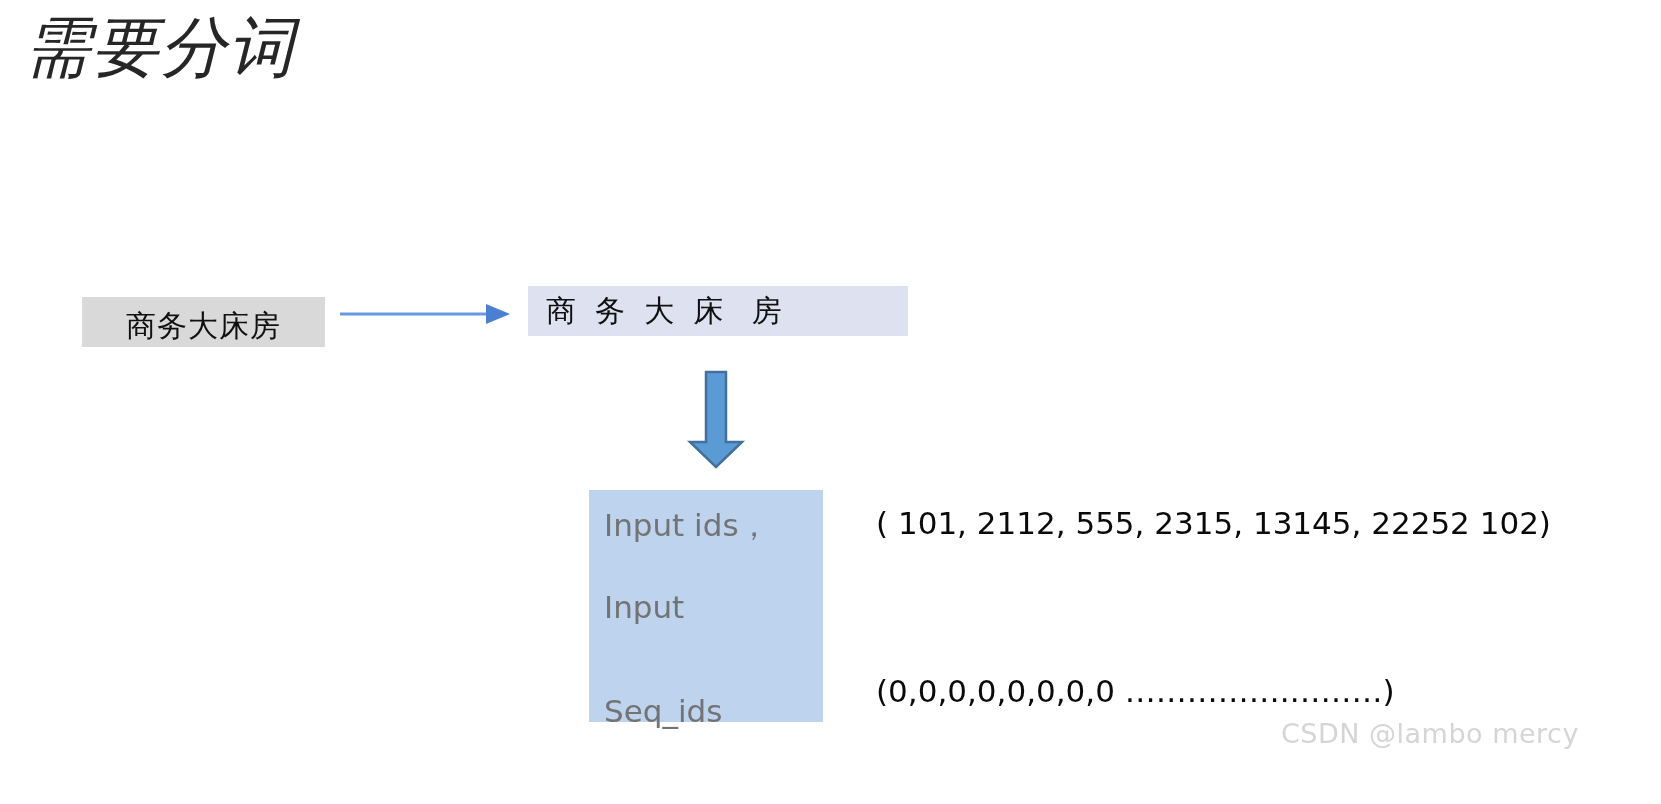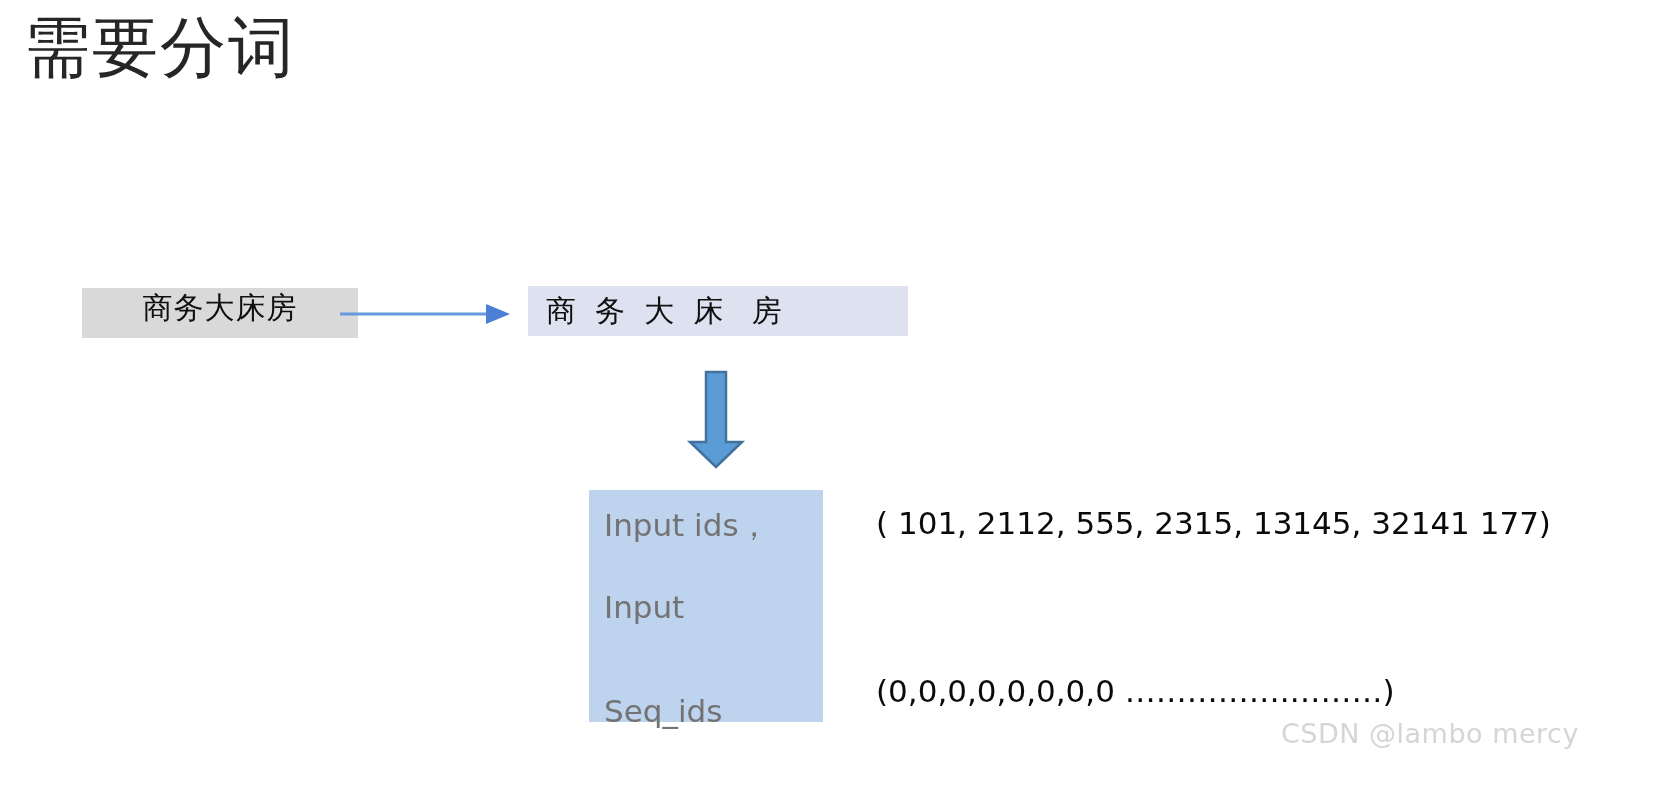--- a/index.html
+++ b/index.html
@@ -25,32 +25,33 @@
   .slide-title {
     position: absolute;
     left: 24px;
     top: 2px;
     font-family: "DejaVu Serif", "Liberation Serif", serif;
     font-size: 66px;
     line-height: 92px;
     letter-spacing: 2px;
     color: #262626;
     white-space: nowrap;
+    font-style: italic;
   }
 
   
   .source-box {
     position: absolute;
     left: 82px;
-    top: 288px;
-    width: 276px;
+    top: 297px;
+    width: 243px;
     height: 50px;
     background: #d9d9d9;
     display: flex;
-    align-items: flex-start;
+    align-items: flex-end;
     justify-content: center;
   }
   .source-box-text {
     font-family: "DejaVu Sans", "Liberation Sans", sans-serif;
     font-size: 30px;
     color: #101010;
     letter-spacing: 1px;
     white-space: nowrap;
   }
 
@@ -165,18 +166,18 @@
       <polygon points="46,2 66,2 66,72 82,72 56,97 30,72 46,72" fill="#5b9bd5" stroke="#41719c" stroke-width="2.5" stroke-linejoin="miter"></polygon>
     </svg>
   </div>
 
   <div class="feature-label-box"></div>
 
   <div class="feature-label row0">Input ids，</div>
   <div class="feature-label row1">Input</div>
   <div class="feature-label row2">Seq_ids</div>
 
-  <div class="feature-value row0">( 101, 2112, 555, 2315, 13145, 32141 177)</div>
+  <div class="feature-value row0">( 101, 2112, 555, 2315, 13145, 22252 102)</div>
   <div class="feature-value row2">(0,0,0,0,0,0,0,0 …………….………)</div>
 
   <div class="watermark">CSDN @lambo mercy</div>
 
 </div>
 
 </body></html>

